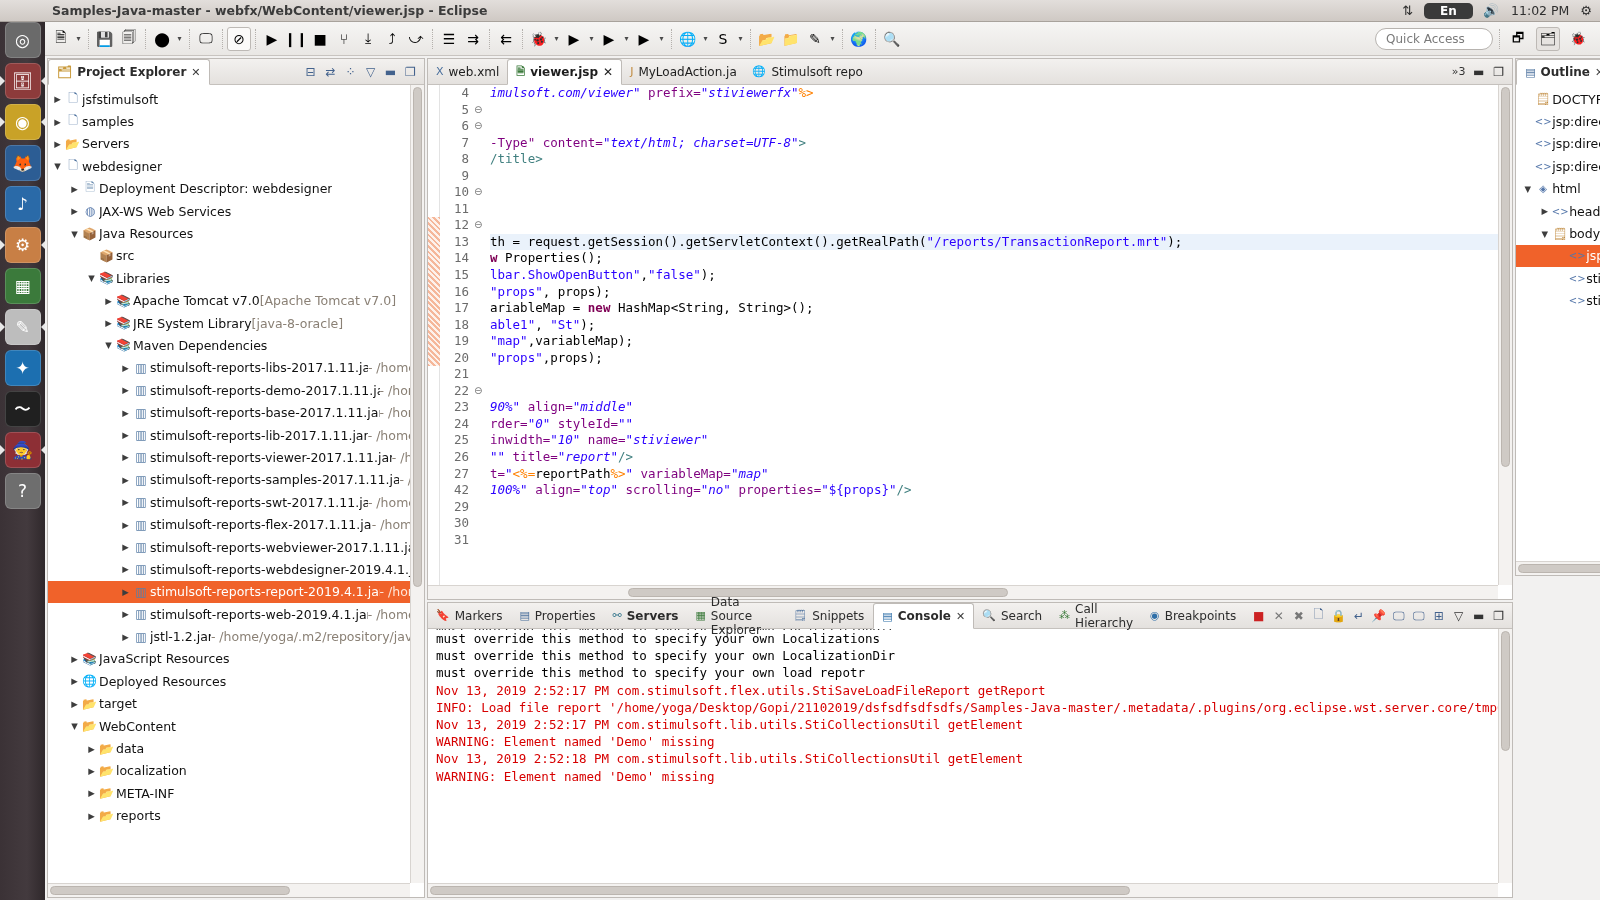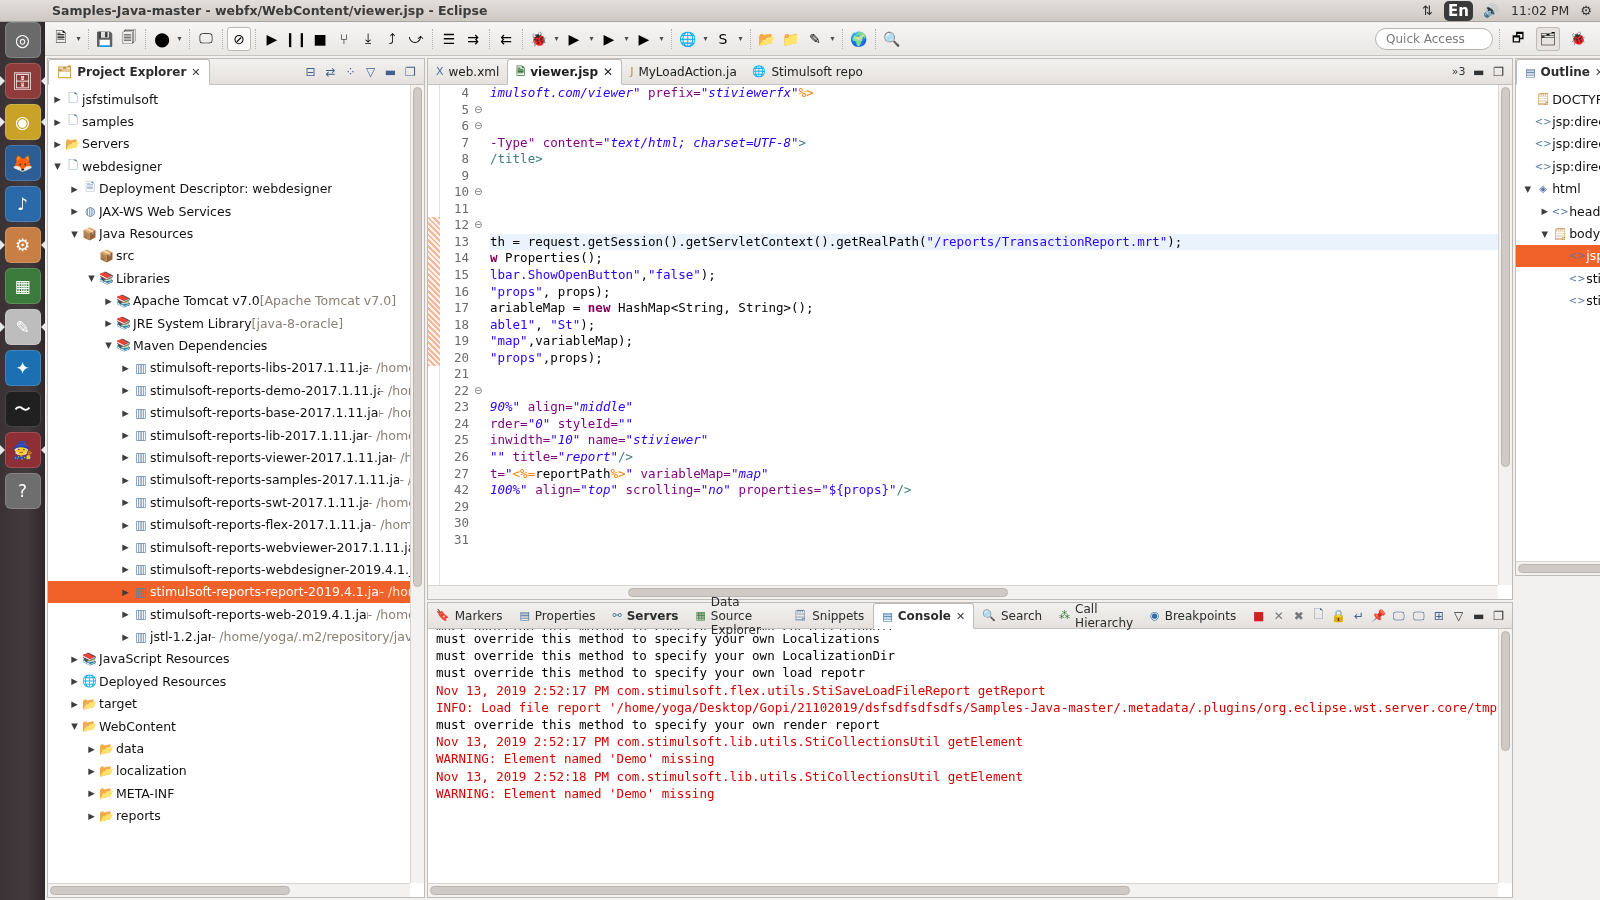--- a/index.html
+++ b/index.html
@@ -41,21 +41,21 @@
   #syspanel {
     position: absolute; left: 0; top: 0; width: 1600px; height: 22px;
     background: linear-gradient(to bottom,#e2dedb,#cfc9c4);
     border-bottom: 1px solid #a8a29c;
     display: flex; align-items: center;
   }
   #syspanel .title {
     margin-left: 52px; font-weight: bold; font-size: 12.5px; color: #3b3b3b;
   }
   #syspanel .right { margin-left: auto; display: flex; align-items: center; gap: 11px; padding-right: 8px; color:#2e2e2e; }
-  .badge-en { background:#3a3a3a; color:#fff; font-size:15px; font-weight:bold; padding:1px 4px; border-radius:5px; }
+  .badge-en { background:#3a3a3a; color:#fff; font-size:12px; font-weight:bold; padding:1px 16px; border-radius:5px; }
 
   
   #eclipse {
     position: absolute; left: 45px; top: 22px; width: 1555px; height: 878px;
     background: #f2f1f0; display: flex; flex-direction: column;
   }
 
   
   #toolbar {
     height: 34px; background: linear-gradient(to bottom,#f6f5f4,#e9e7e4);
@@ -646,21 +646,20 @@
               </div>
           </div>
           <div class="cons-body">
             <div id="cons-lines">
                 <div class="cline clip">must override this method to specify your own LocalizationDir</div>
                 <div class="cline">must override this method to specify your own Localizations</div>
                 <div class="cline">must override this method to specify your own LocalizationDir</div>
                 <div class="cline">must override this method to specify your own load repotr</div>
                 <div class="cline err">Nov 13, 2019 2:52:17 PM com.stimulsoft.flex.utils.StiSaveLoadFileReport getReport</div>
                 <div class="cline err">INFO: Load file report '/home/yoga/Desktop/Gopi/21102019/dsfsdfsdfsdfs/Samples-Java-master/.metadata/.plugins/org.eclipse.wst.server.core/tmp0/</div>
-                <div class="cline">must override this method to specify your own render report</div>
                 <div class="cline err">Nov 13, 2019 2:52:17 PM com.stimulsoft.lib.utils.StiCollectionsUtil getElement</div>
                 <div class="cline err">WARNING: Element named 'Demo' missing</div>
                 <div class="cline err">Nov 13, 2019 2:52:18 PM com.stimulsoft.lib.utils.StiCollectionsUtil getElement</div>
                 <div class="cline err">WARNING: Element named 'Demo' missing</div>
               </div>
             <div class="vscroll">
               <div class="vthumb" style="top:2px;height:120px;"></div>
             </div>
             <div class="hscroll">
               <div class="hthumb" style="left:2px;width:700px;"></div>

